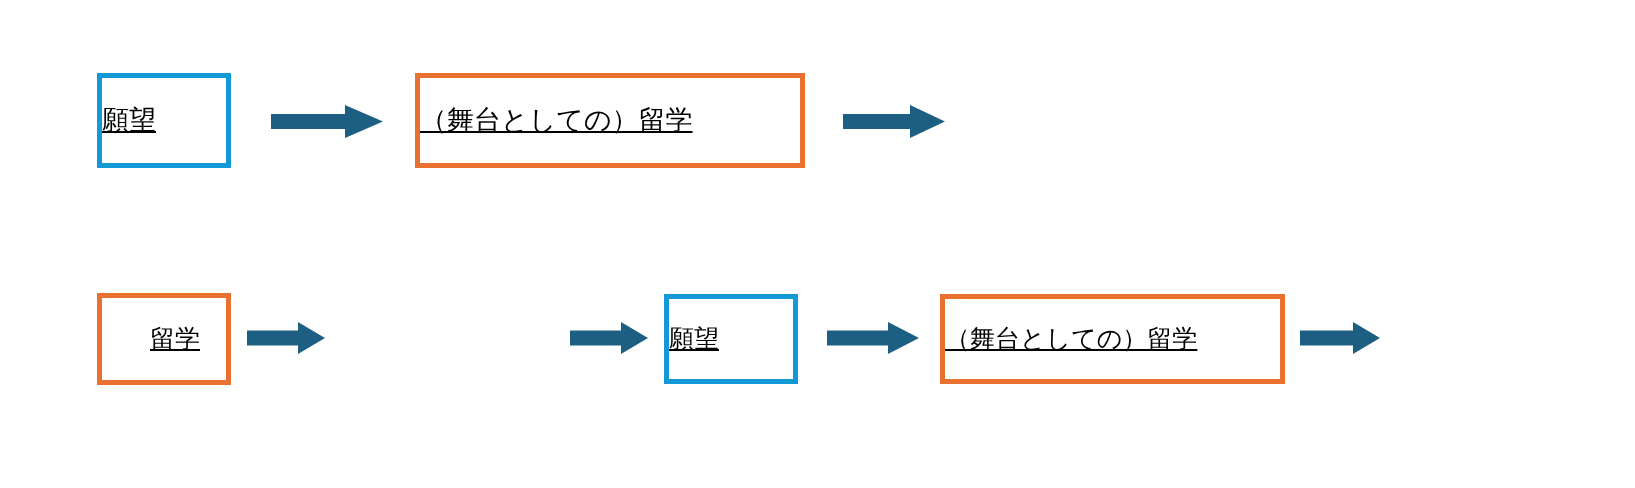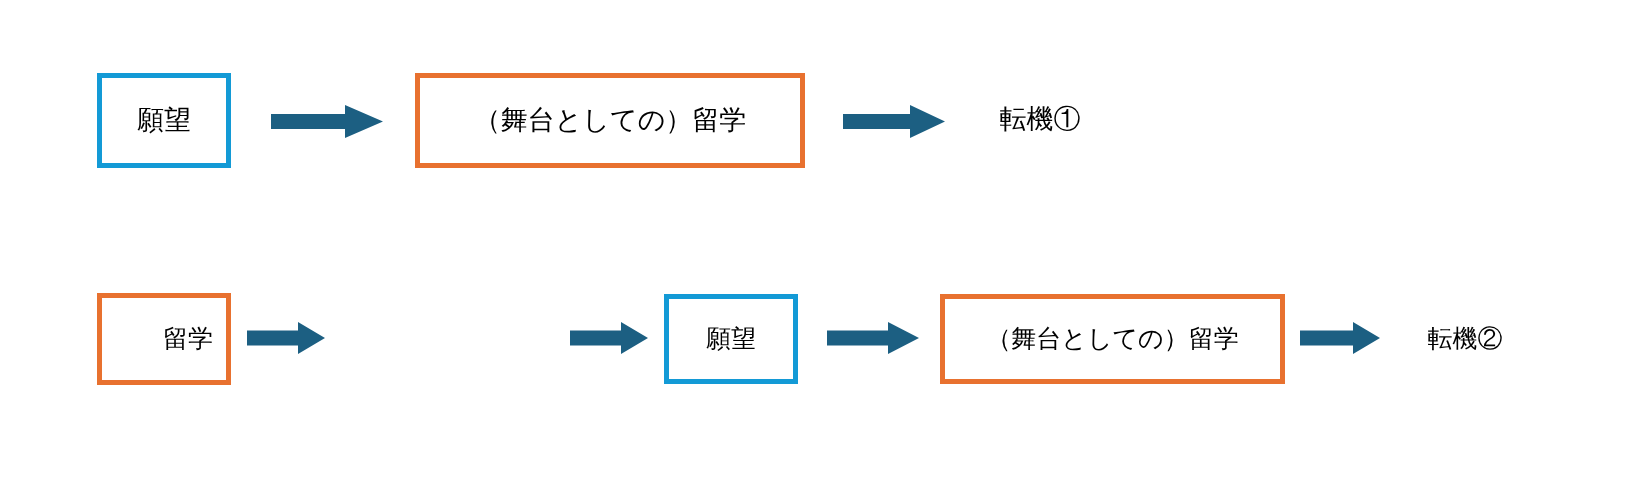--- a/index.html
+++ b/index.html
@@ -15,26 +15,27 @@
     width: 1635px;
     height: 488px;
     background: #ffffff;
     overflow: hidden;
   }
   .node {
     position: absolute;
     box-sizing: border-box;
     display: flex;
     align-items: center;
-    justify-content: center;
+    justify-content: flex-start;
     background: #ffffff;
     color: #000000;
     line-height: 1.25;
     text-align: center;
     white-space: pre;
+    text-decoration: underline;
   }
   .node.boxed {
     border-style: solid;
   }
   .node.plain {
     border: none;
   }
   .arrow {
     position: absolute;
     display: block;
@@ -43,31 +44,29 @@
     display: block;
     white-space: pre-line;
   }
 </style>
 </head>
 <body>
 
 <div id="canvas">
     <div class="node boxed" style="left: 97px; top: 73px; width: 134px; height: 95px; font-size: 27px; color: rgb(0, 0, 0); border-width: 5px; border-color: rgb(19, 154, 214);"><span class="lbl">願望</span></div>
     <div class="node boxed" style="left: 415px; top: 73px; width: 390px; height: 95px; font-size: 27px; color: rgb(0, 0, 0); border-width: 5px; border-color: rgb(232, 113, 47);"><span class="lbl">（舞台としての）留学</span></div>
-    <div class="node plain" style="left: 960px; top: 95px; width: 160px; height: 50px; font-size: 27px; color: rgb(0, 0, 0);"><span class="lbl">転機①</span></div>
     <svg class="arrow" width="112" height="33" viewBox="0 0 112 33" style="left: 271px; top: 105px;">
       <path d="M0,9 L74,9 L74,0 L112,16.5 L74,33 L74,24 L0,24 Z" fill="#1c5f82"></path>
     </svg>
     <svg class="arrow" width="102" height="33" viewBox="0 0 102 33" style="left: 843px; top: 105px;">
       <path d="M0,9 L67,9 L67,0 L102,16.5 L67,33 L67,24 L0,24 Z" fill="#1c5f82"></path>
     </svg>
     <div class="node boxed" style="left: 97px; top: 293px; width: 134px; height: 92px; font-size: 25px; color: rgb(0, 0, 0); border-width: 5px; border-color: rgb(232, 113, 47); padding-left: 48px;"><span class="lbl">留学</span></div>
     <div class="node boxed" style="left: 664px; top: 294px; width: 134px; height: 90px; font-size: 25px; color: rgb(0, 0, 0); border-width: 5px; border-color: rgb(19, 154, 214);"><span class="lbl">願望</span></div>
     <div class="node boxed" style="left: 940px; top: 294px; width: 345px; height: 90px; font-size: 25px; color: rgb(0, 0, 0); border-width: 5px; border-color: rgb(232, 113, 47);"><span class="lbl">（舞台としての）留学</span></div>
-    <div class="node plain" style="left: 1395px; top: 315px; width: 140px; height: 48px; font-size: 25px; color: rgb(0, 0, 0);"><span class="lbl">転機②</span></div>
     <svg class="arrow" width="78" height="32" viewBox="0 0 78 32" style="left: 247px; top: 322px;">
       <path d="M0,8.5 L51,8.5 L51,0 L78,16 L51,32 L51,23.5 L0,23.5 Z" fill="#1c5f82"></path>
     </svg>
     <svg class="arrow" width="78" height="32" viewBox="0 0 78 32" style="left: 570px; top: 322px;">
       <path d="M0,8.5 L51,8.5 L51,0 L78,16 L51,32 L51,23.5 L0,23.5 Z" fill="#1c5f82"></path>
     </svg>
     <svg class="arrow" width="92" height="32" viewBox="0 0 92 32" style="left: 827px; top: 322px;">
       <path d="M0,8.5 L61,8.5 L61,0 L92,16 L61,32 L61,23.5 L0,23.5 Z" fill="#1c5f82"></path>
     </svg>
     <svg class="arrow" width="80" height="32" viewBox="0 0 80 32" style="left: 1300px; top: 322px;">

